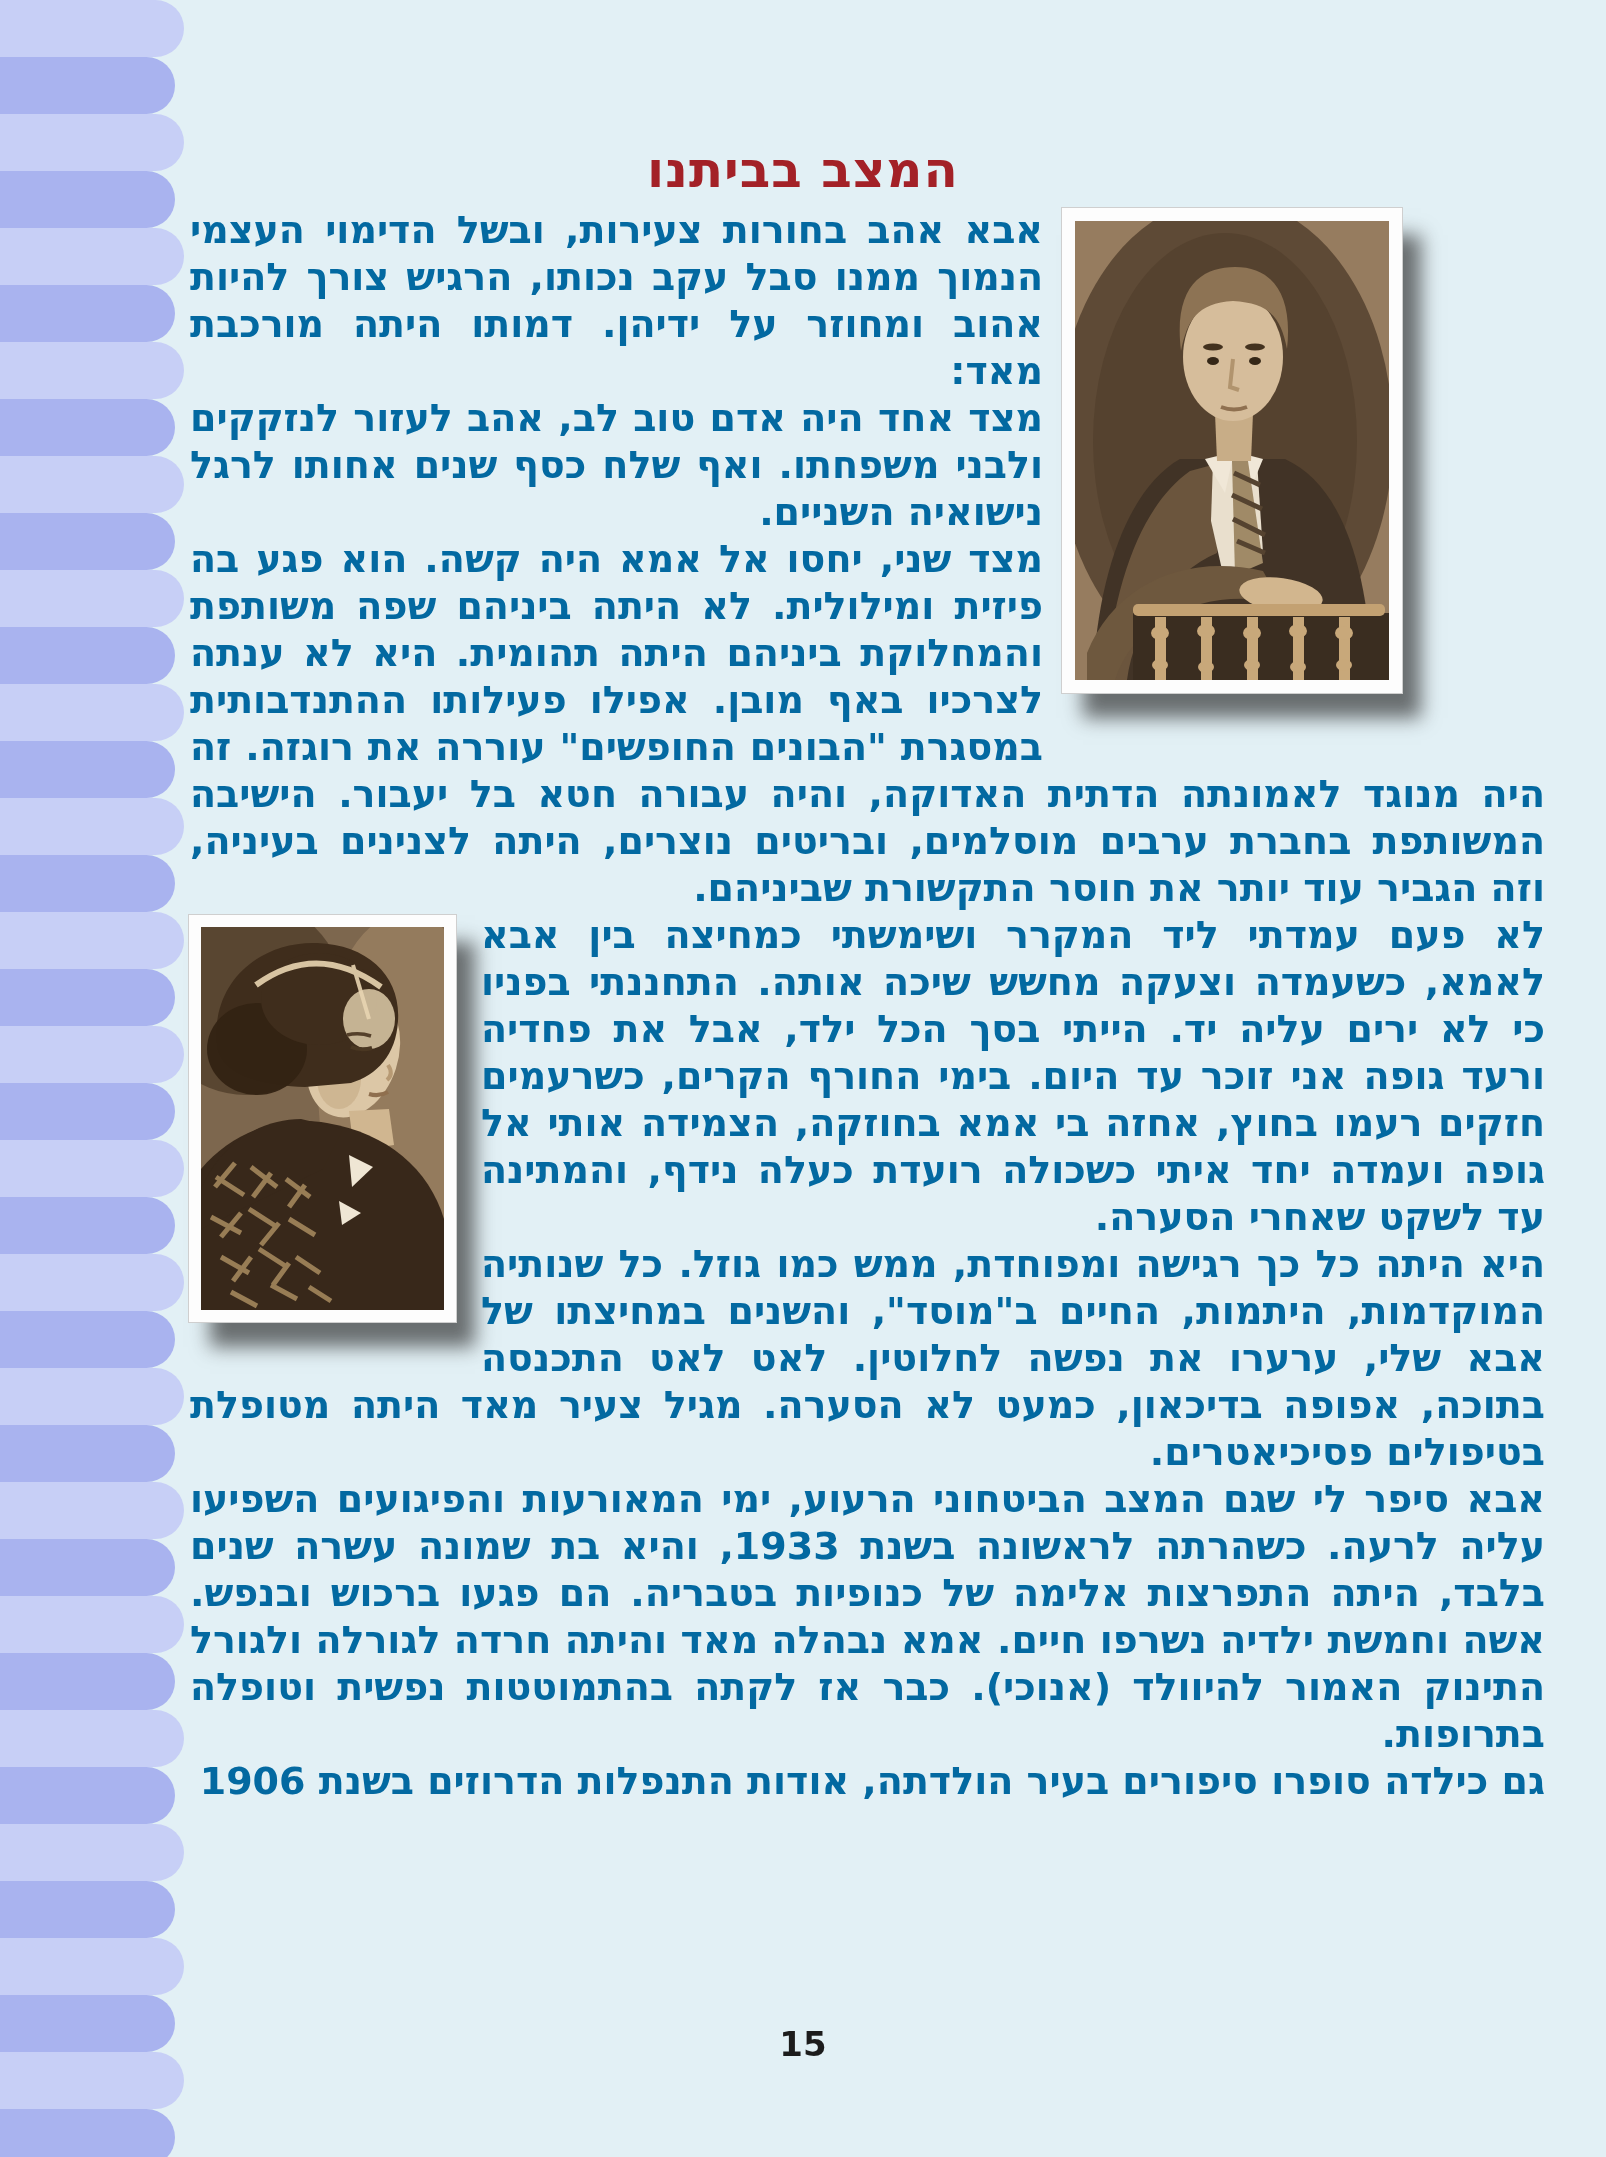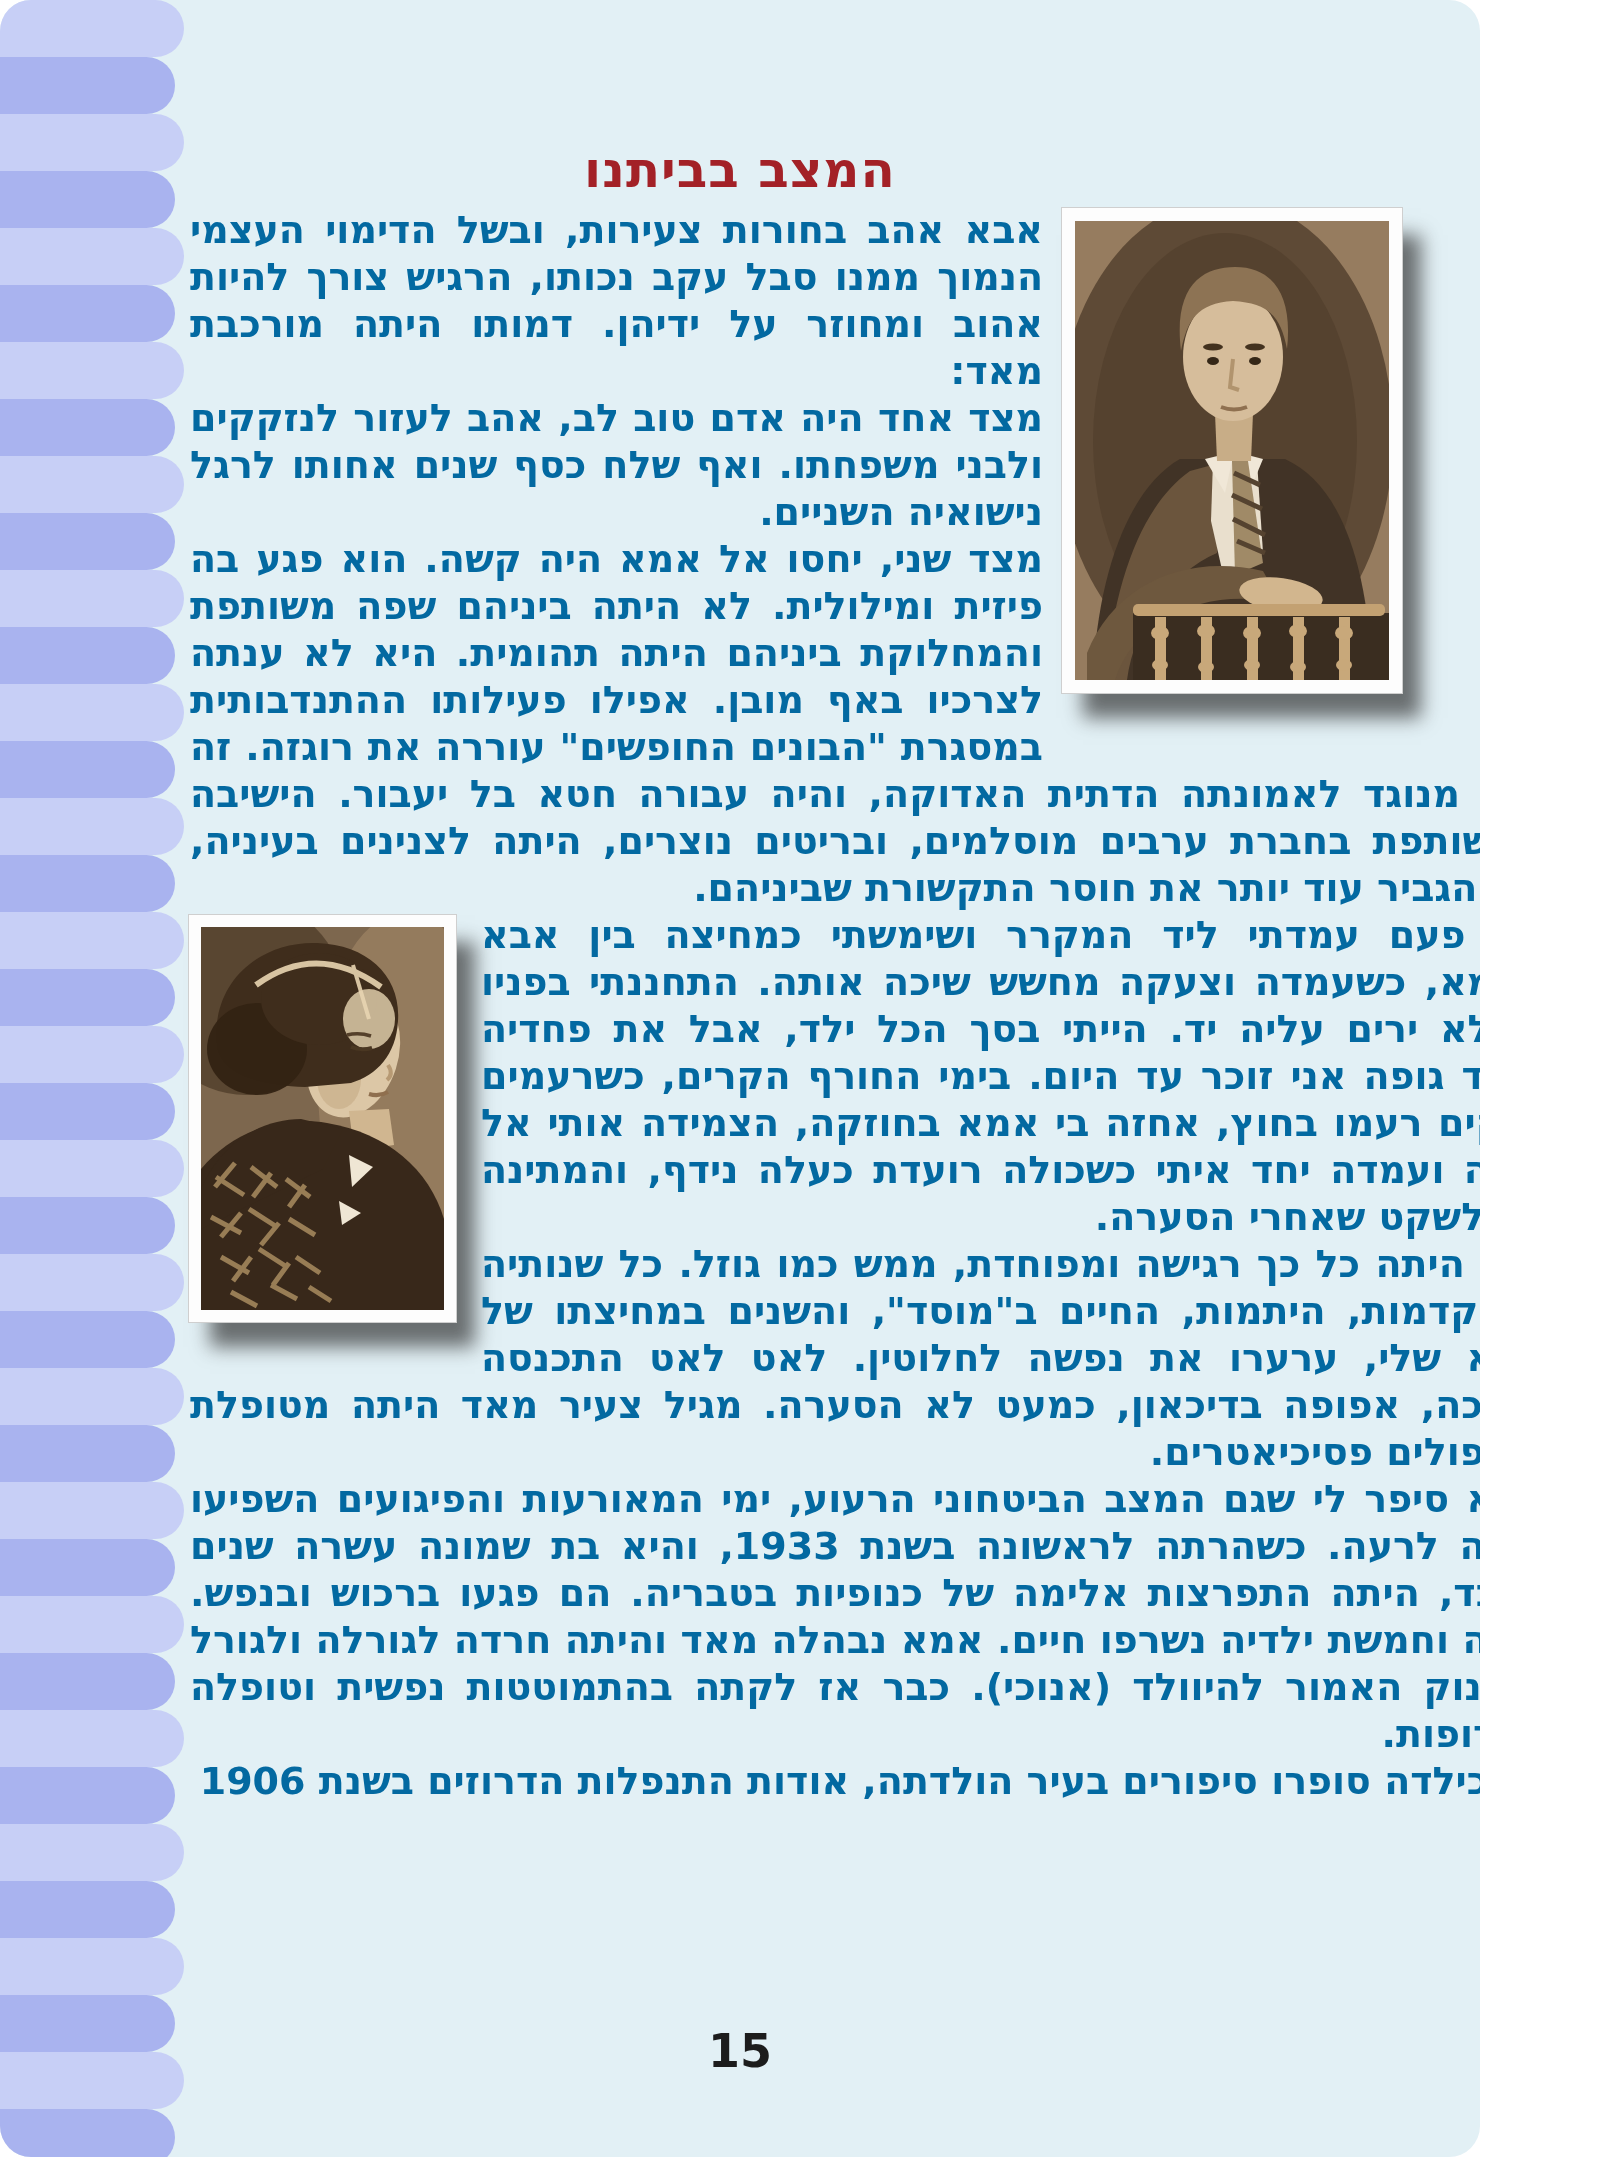--- a/index.html
+++ b/index.html
@@ -1,23 +1,22 @@
 <!DOCTYPE html>
 <html><head>
 <meta charset="utf-8">
 <style>
   html,body{margin:0;padding:0;}
   .page{
     position:relative;
-    width:1480px;
+    width:1606px;
     height:2157px;
     overflow:hidden;
     background:#e2f0f5;
     font-family:"DejaVu Sans","Liberation Sans",sans-serif;
-    border-radius:31px;
   }
   
   .border-strip{
     position:absolute;left:0;top:0;width:192px;height:2157px;
     display:flex;flex-direction:column;
   }
   .capsule{flex:0 0 57px;border-radius:0 29px 29px 0;}
   .capsule.light{width:184px;}
   .capsule.dark{width:175px;}
   
@@ -41,21 +40,21 @@
     background:#fdfdfd;
     border:1px solid #cfcfcf;
     box-shadow:20px 26px 18px -2px rgba(40,40,40,0.65);
   }
   .photo-frame svg{display:block;}
   .photo-man{float:right;padding:13px;margin:0 142px 46px 18px;}
   .photo-woman{float:left;padding:12px;margin:2px 24px 30px -2px;}
   
   .page-number{
     position:absolute;top:2024px;left:0;width:100%;
-    text-align:center;font-size:46px;font-weight:700;color:#1c1c1c;
+    text-align:center;font-size:34px;font-weight:700;color:#1c1c1c;
   }
 </style>
 </head>
 <body>
 
 <div class="page" style="background: rgb(226, 240, 245);">
 
   <div class="border-strip">
       <div class="capsule light" style="background: rgb(199, 207, 246);"></div>
       <div class="capsule dark" style="background: rgb(169, 179, 239);"></div>

